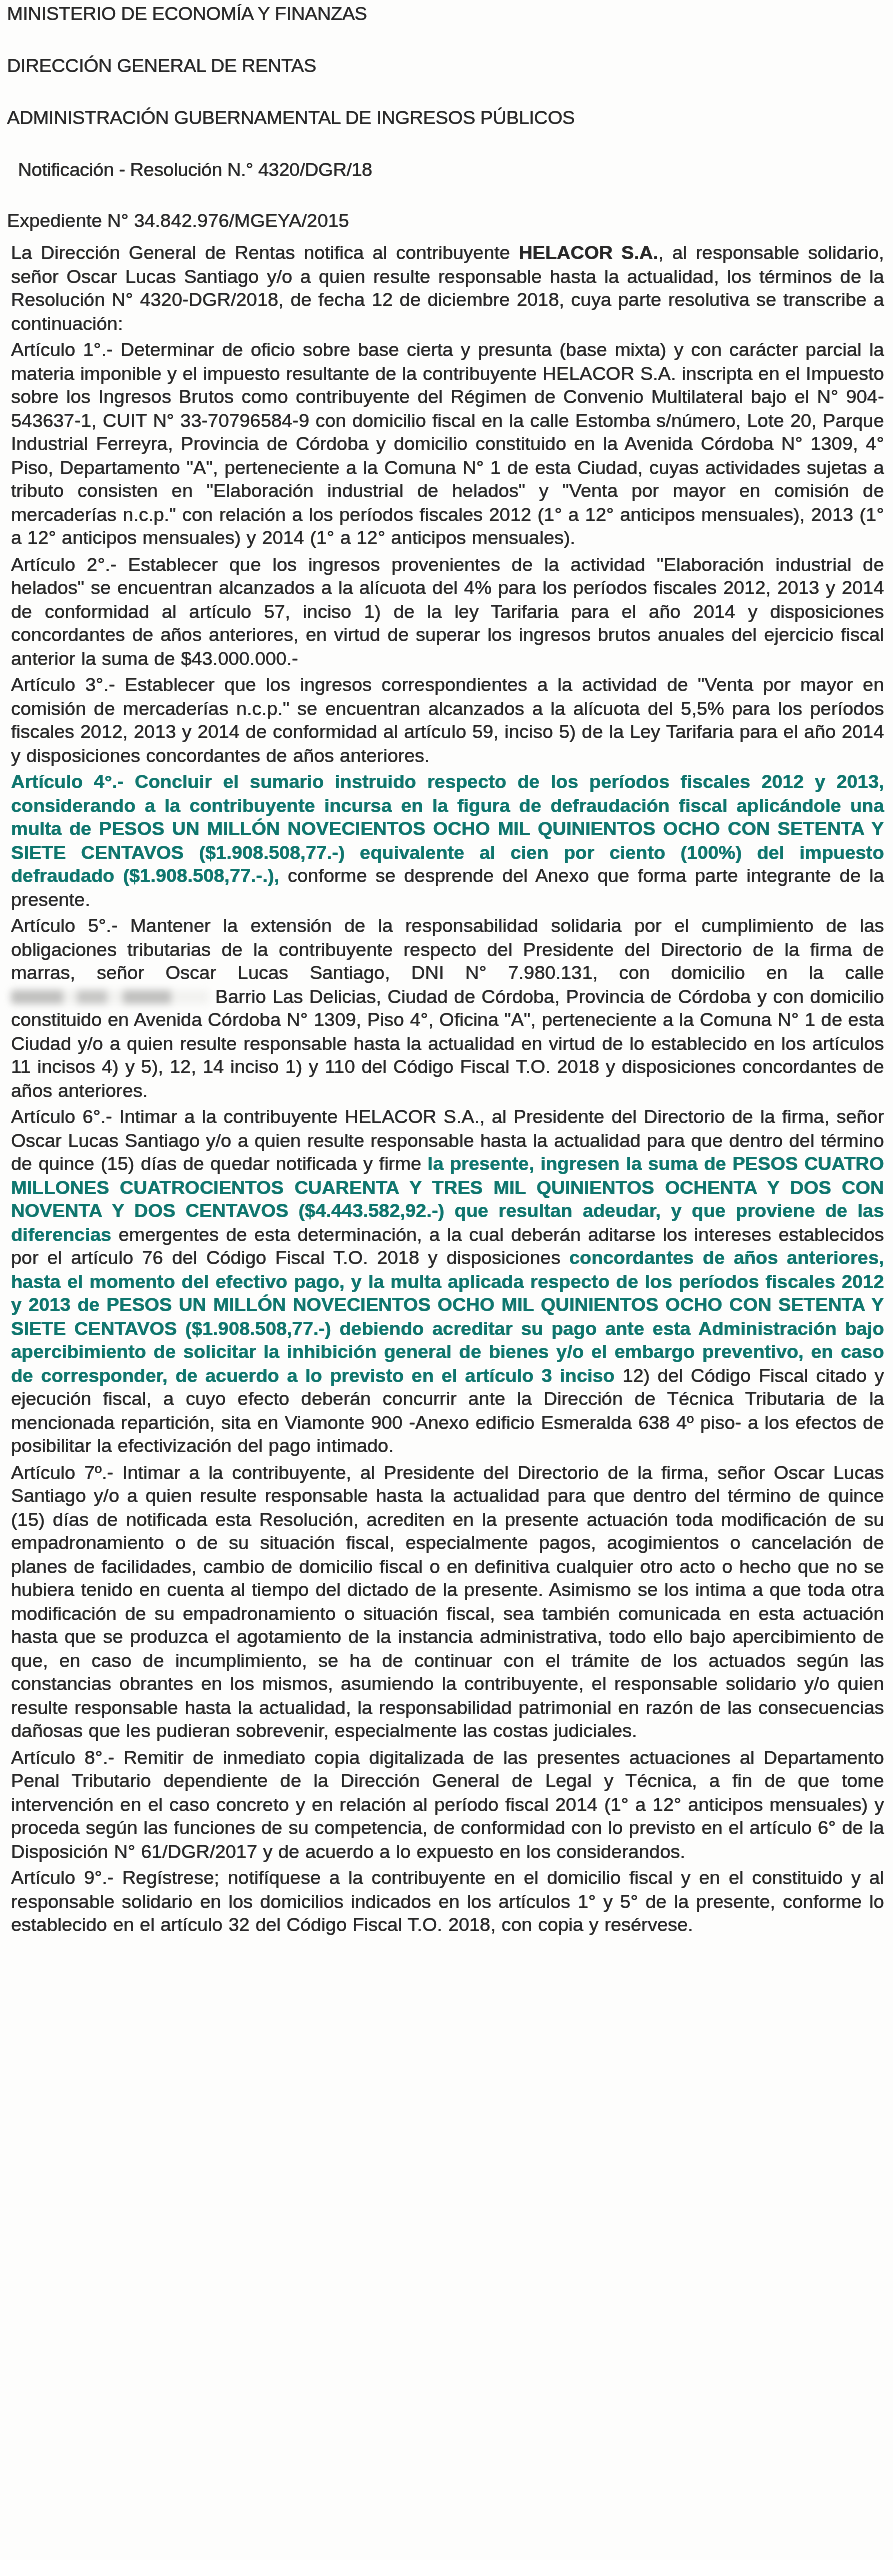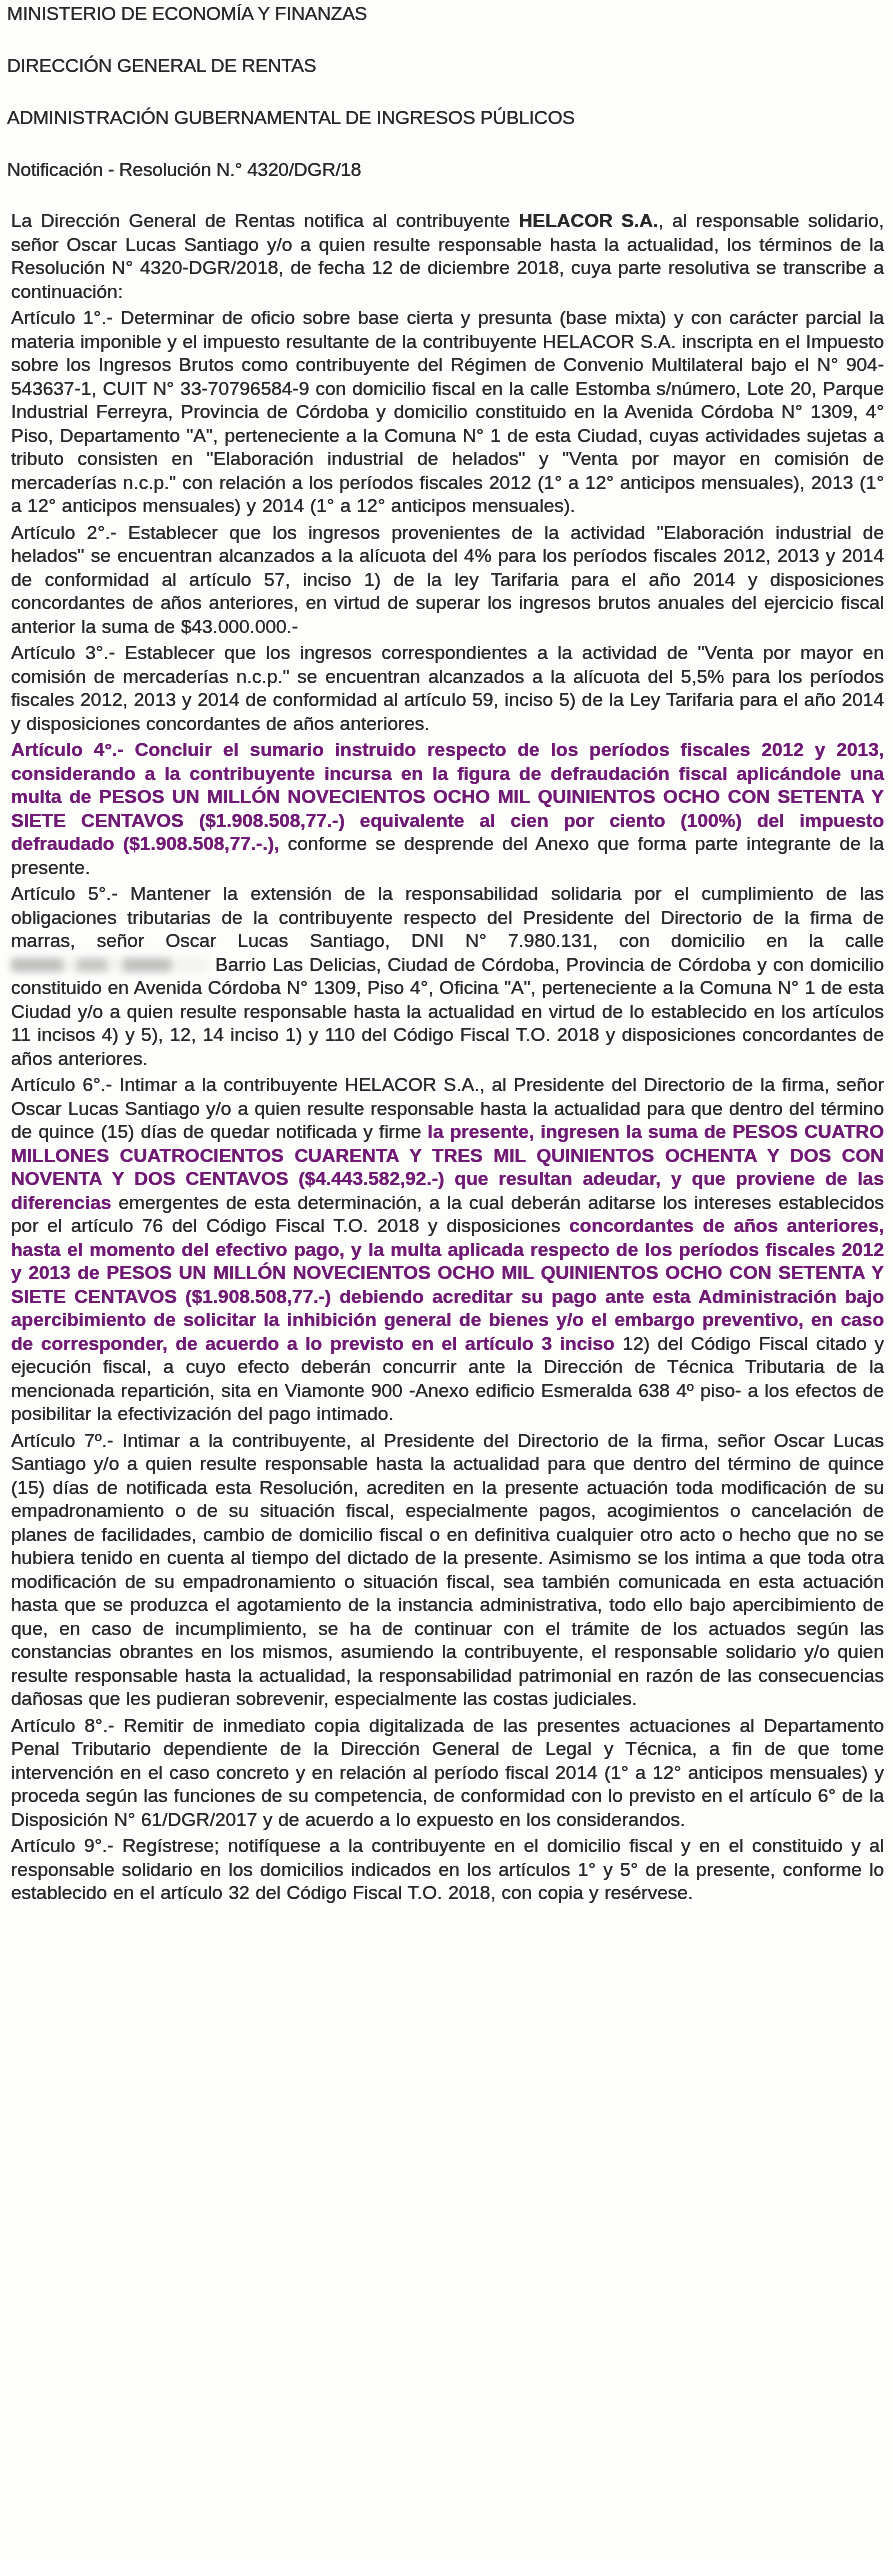--- a/index.html
+++ b/index.html
@@ -21,42 +21,42 @@
   }
   .hdr {
     font-size: 19px;
     font-weight: 400;
     letter-spacing: -0.2px;
     line-height: 22px;
     margin: 0 0 30px 0;
     white-space: nowrap;
   }
   .hdr.regular { font-weight: 400; }
-  .hdr.notif { margin-bottom: 28px; }
+  .hdr.notif { margin-bottom: 28px; margin-left: 11px; }
   .exped {
     font-size: 19px;
     line-height: 23px;
     margin: 0 0 9px 0;
   }
   .para {
     font-size: 19px;
     line-height: 23.5px;
     text-align: justify;
     margin: 0 0 3px 4px;
     word-spacing: 0.5px;
   }
   .center-head {
     text-align: center;
     font-weight: 700;
     font-size: 19.5px;
     line-height: 28px;
     margin: 37px 0 26px 0;
   }
   span.b { font-weight: 700; }
-  span.r { color: #701a75; font-weight: 700; }
+  span.r { color: #0f766e; font-weight: 700; }
   .redacted {
     display: inline-block;
     width: 198px;
     height: 14px;
     vertical-align: -1px;
     border-radius: 3px;
     background: repeating-linear-gradient(90deg,
       #8f8f8d 0px, #8f8f8d 52px,
       #e9e9e6 52px, #e9e9e6 66px,
       #9a9a98 66px, #9a9a98 96px,
@@ -73,20 +73,21 @@
 <div class="doc">
 
   <div class="hdr">MINISTERIO DE ECONOMÍA Y FINANZAS</div>
 
   <div class="hdr">DIRECCIÓN GENERAL DE RENTAS</div>
 
   <div class="hdr regular">ADMINISTRACIÓN GUBERNAMENTAL DE INGRESOS PÚBLICOS</div>
 
   <div class="hdr notif">Notificación - Resolución N.° 4320/DGR/18</div>
 
+  <div class="exped">Expediente N° 34.842.976/MGEYA/2015</div>
 
   <p class="para"><span class="">La Dirección General de Rentas notifica al contribuyente </span><span class="b">HELACOR S.A.</span><span class="">, al responsable solidario, señor Oscar Lucas Santiago y/o a quien resulte responsable hasta la actualidad, los términos de la Resolución N° 4320-DGR/2018, de fecha 12 de diciembre 2018, cuya parte resolutiva se transcribe a continuación:</span></p>
 
 
   <div>
       <p class="para"><span class="">Artículo 1°.- Determinar de oficio sobre base cierta y presunta (base mixta) y con carácter parcial la materia imponible y el impuesto resultante de la contribuyente HELACOR S.A. inscripta en el Impuesto sobre los Ingresos Brutos como contribuyente del Régimen de Convenio Multilateral bajo el N° 904-543637-1, CUIT N° 33-70796584-9 con domicilio fiscal en la calle Estomba s/número, Lote 20, Parque Industrial Ferreyra, Provincia de Córdoba y domicilio constituido en la Avenida Córdoba N° 1309, 4° Piso, Departamento "A", perteneciente a la Comuna N° 1 de esta Ciudad, cuyas actividades sujetas a tributo consisten en "Elaboración industrial de helados" y "Venta por mayor en comisión de mercaderías n.c.p." con relación a los períodos fiscales 2012 (1° a 12° anticipos mensuales), 2013 (1° a 12° anticipos mensuales) y 2014 (1° a 12° anticipos mensuales).</span></p>
       <p class="para"><span class="">Artículo 2°.- Establecer que los ingresos provenientes de la actividad "Elaboración industrial de helados" se encuentran alcanzados a la alícuota del 4% para los períodos fiscales 2012, 2013 y 2014 de conformidad al artículo 57, inciso 1) de la ley Tarifaria para el año 2014 y disposiciones concordantes de años anteriores, en virtud de superar los ingresos brutos anuales del ejercicio fiscal anterior la suma de $43.000.000.-</span></p>
       <p class="para"><span class="">Artículo 3°.- Establecer que los ingresos correspondientes a la actividad de "Venta por mayor en comisión de mercaderías n.c.p." se encuentran alcanzados a la alícuota del 5,5% para los períodos fiscales 2012, 2013 y 2014 de conformidad al artículo 59, inciso 5) de la Ley Tarifaria para el año 2014 y disposiciones concordantes de años anteriores.</span></p>
       <p class="para"><span class="r">Artículo 4°.- Concluir el sumario instruido respecto de los períodos fiscales 2012 y 2013, considerando a la contribuyente incursa en la figura de defraudación fiscal aplicándole una multa de PESOS UN MILLÓN NOVECIENTOS OCHO MIL QUINIENTOS OCHO CON SETENTA Y SIETE CENTAVOS ($1.908.508,77.-) equivalente al cien por ciento (100%) del impuesto defraudado ($1.908.508,77.-.),</span><span class=""> conforme se desprende del Anexo que forma parte integrante de la presente.</span></p>
       <p class="para"><span class="">Artículo 5°.- Mantener la extensión de la responsabilidad solidaria por el cumplimiento de las obligaciones tributarias de la contribuyente respecto del Presidente del Directorio de la firma de marras, señor Oscar Lucas Santiago, DNI N° 7.980.131, con domicilio en la calle </span><span class="redacted"></span><span class=""> Barrio Las Delicias, Ciudad de Córdoba, Provincia de Córdoba y con domicilio constituido en Avenida Córdoba N° 1309, Piso 4°, Oficina "A", perteneciente a la Comuna N° 1 de esta Ciudad y/o a quien resulte responsable hasta la actualidad en virtud de lo establecido en los artículos 11 incisos 4) y 5), 12, 14 inciso 1) y 110 del Código Fiscal T.O. 2018 y disposiciones concordantes de años anteriores.</span></p>

